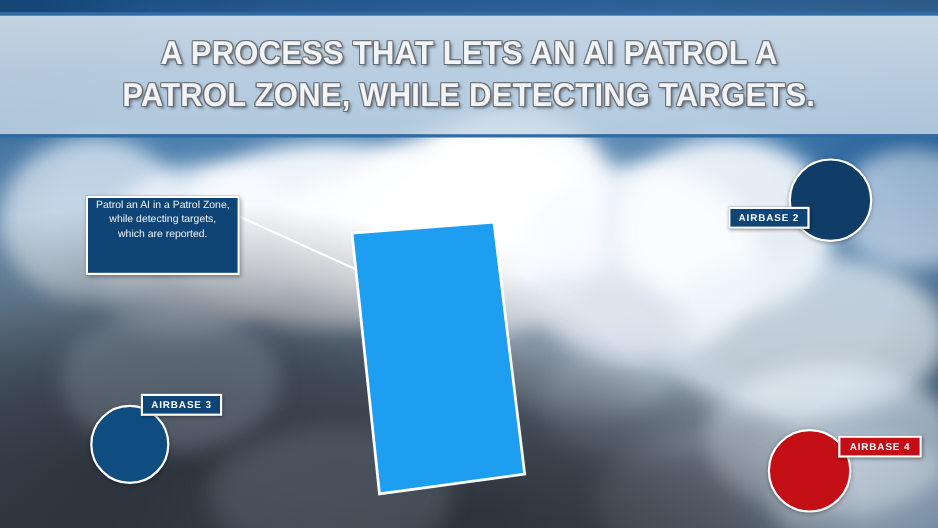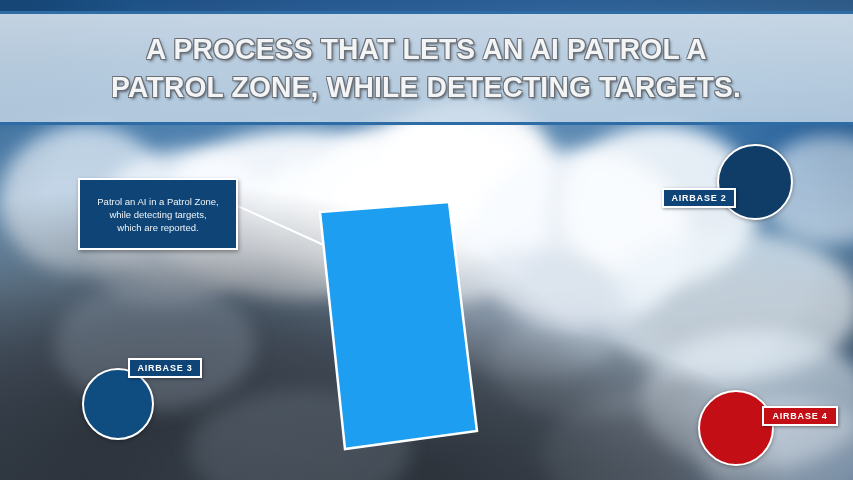--- a/index.html
+++ b/index.html
@@ -102,25 +102,25 @@
       -1px -1px 0 #6a6f75,
        1px -1px 0 #6a6f75,
       -1px  1px 0 #6a6f75,
        1px  1px 0 #6a6f75,
        2px  2px 3px rgba(40,45,52,.65);
     white-space:nowrap;
   }
 
   
   #callout{
-    position:absolute;left:78px;top:178px;width:160px;height:72px;
+    position:absolute;left:78px;top:178px;width:140px;height:72px;
     background:#0f4576;
     border:2px solid #ffffff;
     box-sizing:border-box;
-    display:flex;align-items:center;justify-content:center;
+    display:flex;align-items:flex-start;justify-content:center;
     box-shadow:1px 2px 4px rgba(0,0,0,.35);
   }
   #callout .txt{
     color:#eef3f8;
     font-size:9.5px;
     line-height:13px;
     text-align:center;
     padding:0 5px;
     white-space:pre-line;
   }
@@ -152,21 +152,21 @@
     font-weight:bold;
     letter-spacing:.8px;
     display:flex;align-items:center;justify-content:center;
     text-align:left;
     box-shadow:1px 1px 3px rgba(0,0,0,.4);
     white-space:pre-line;
     line-height:12px;
   }
   #chip-ab1{left:128px;top:358px;width:74px;height:20px;background:#0f4576;}
   #chip-ab2{left:662px;top:188px;width:74px;height:20px;background:#0f4576;}
-  #chip-ab4{left:762px;top:396px;width:76px;height:20px;background:#c20e14;margin-top:10px;}
+  #chip-ab4{left:762px;top:396px;width:76px;height:20px;background:#c20e14;}
   #chip-zone{left:464px;top:403px;width:72px;height:33px;background:#1e9ef0;
     flex-direction:column;letter-spacing:.6px;}
 </style>
 </head>
 <body>
 
 <div id="slide">
 
   <div class="sky-layer sky-base"></div>
   <div class="sky-layer sky-blue-tl"></div>

